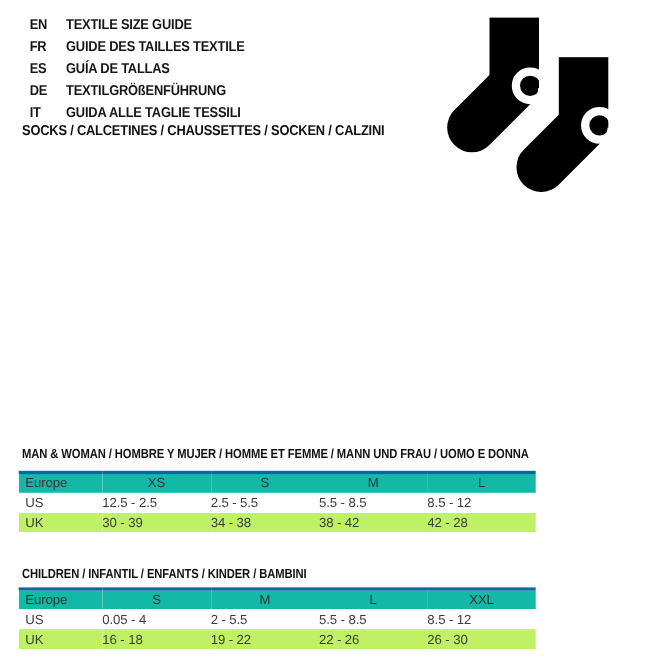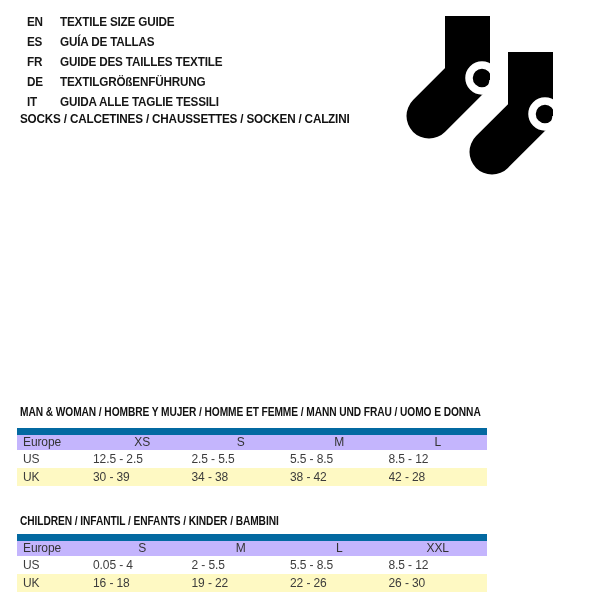--- a/index.html
+++ b/index.html
@@ -51,40 +51,40 @@
   .table-2 { top:534px; }
 
   .size-table th, .size-table td {
     height:18px; font-weight:normal; 
     overflow:hidden; white-space:nowrap;
   }
   .size-table th:first-child, .size-table td:first-child {
     width:76px; text-align:left; padding-left:6px;
   }
   .size-table thead tr {
-    background:#c4b5fd; border-top:7px solid #0369a1;
+    background:#14b8a6; border-top:3px solid #0369a1;
   }
   .size-table thead th { color:#333; }
-  .size-table tr.row-alt { background:#fef9c3;margin-left:43px; }
+  .size-table tr.row-alt { background:#bef264;margin-left:43px; }
 </style>
 </head>
 <body>
 
 <div class="lang-block">
   <div class="lang-row">
     <span class="lang-code">EN</span>
     <span class="lang-label">TEXTILE SIZE GUIDE</span>
   </div>
   <div class="lang-row">
+    <span class="lang-code">FR</span>
+    <span class="lang-label">GUIDE DES TAILLES TEXTILE</span>
+  </div>
+  <div class="lang-row">
     <span class="lang-code">ES</span>
     <span class="lang-label">GUÍA DE TALLAS</span>
-  </div>
-  <div class="lang-row">
-    <span class="lang-code">FR</span>
-    <span class="lang-label">GUIDE DES TAILLES TEXTILE</span>
   </div>
   <div class="lang-row">
     <span class="lang-code">DE</span>
     <span class="lang-label">TEXTILGRÖßENFÜHRUNG</span>
   </div>
   <div class="lang-row">
     <span class="lang-code">IT</span>
     <span class="lang-label">GUIDA ALLE TAGLIE TESSILI</span>
   </div>
 </div>

